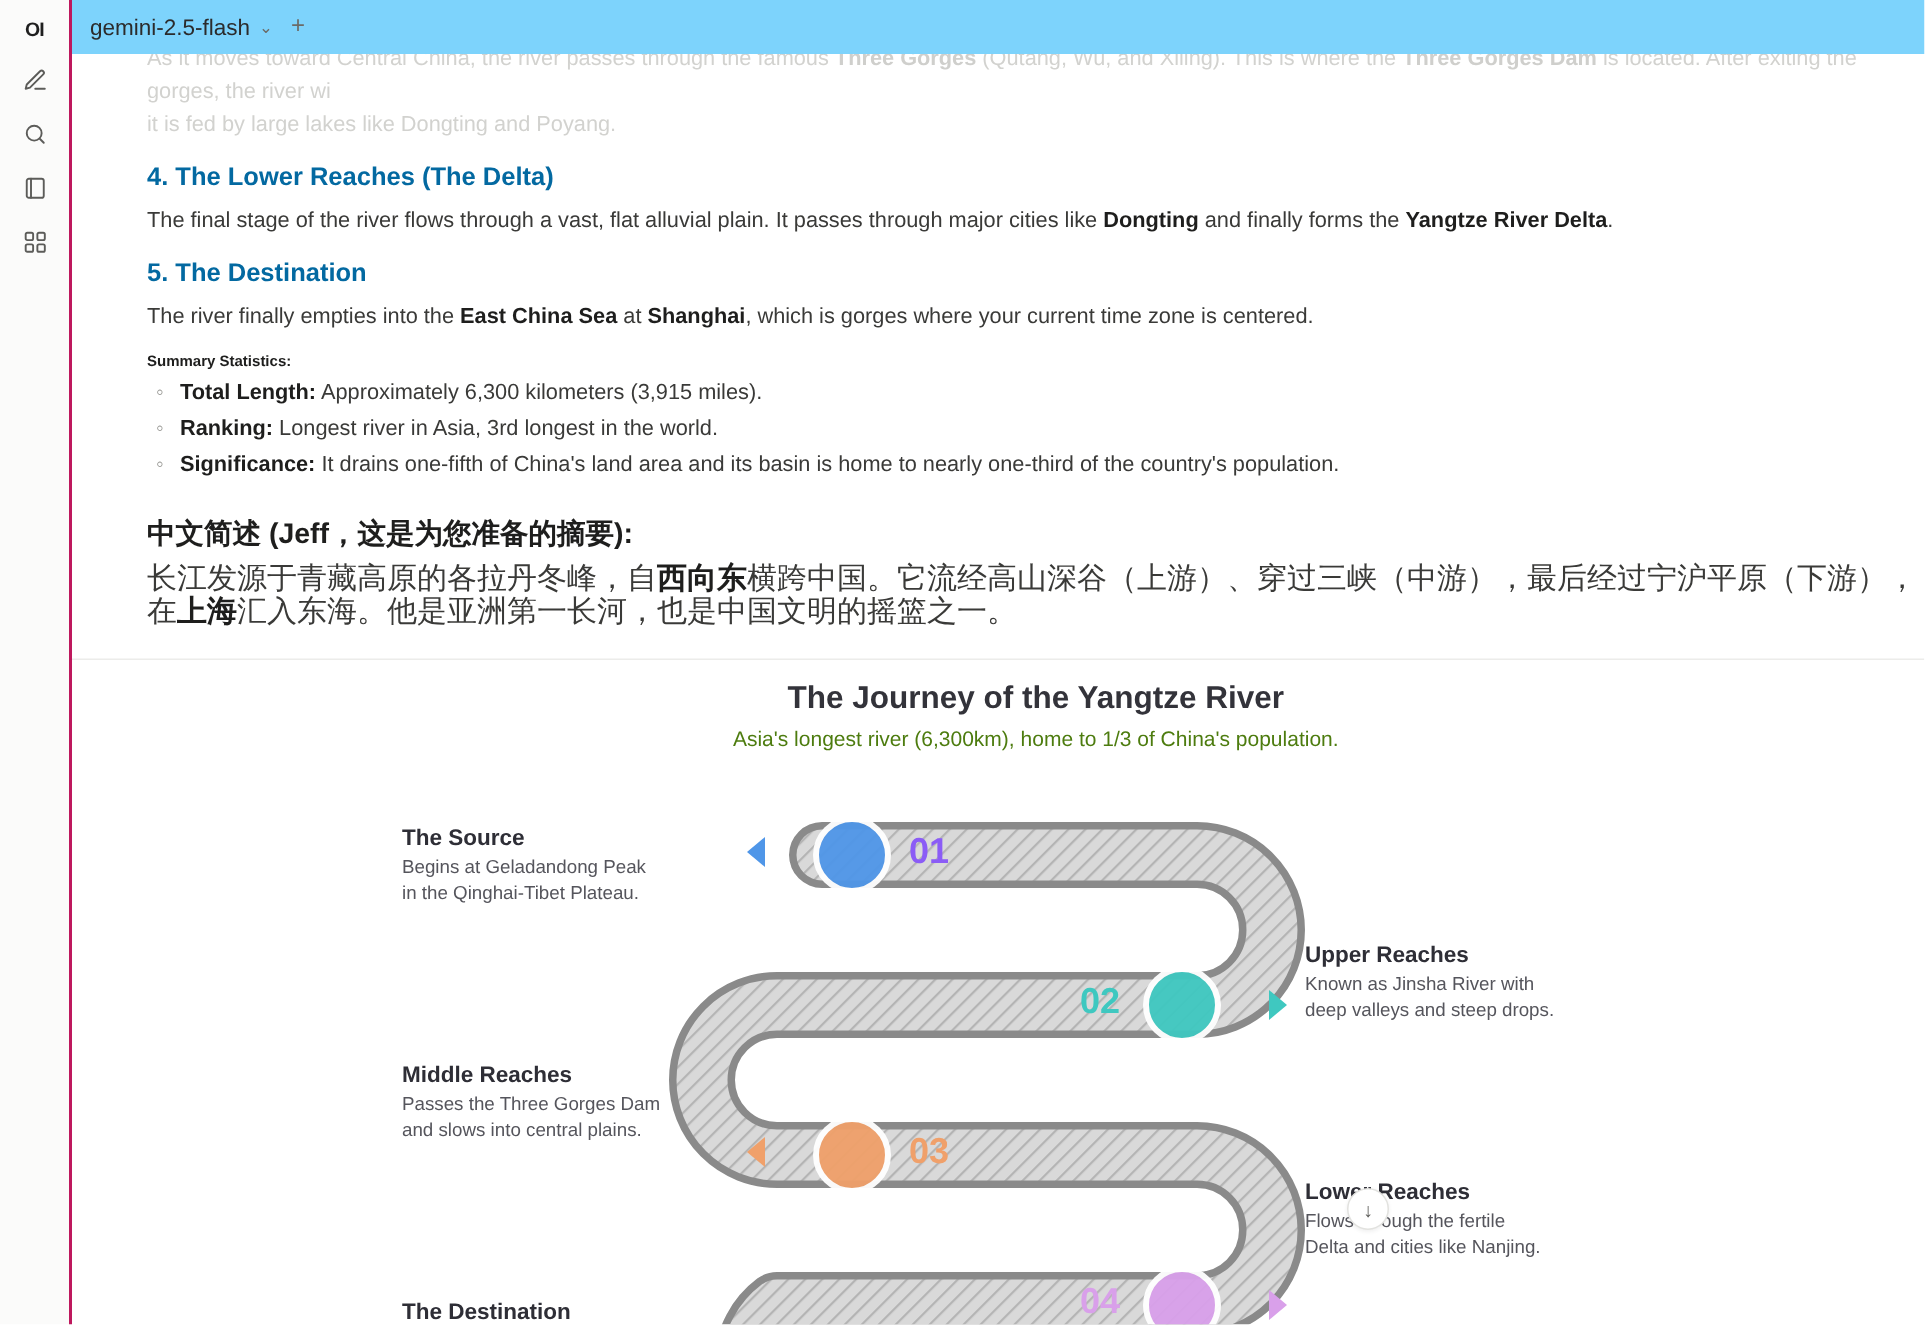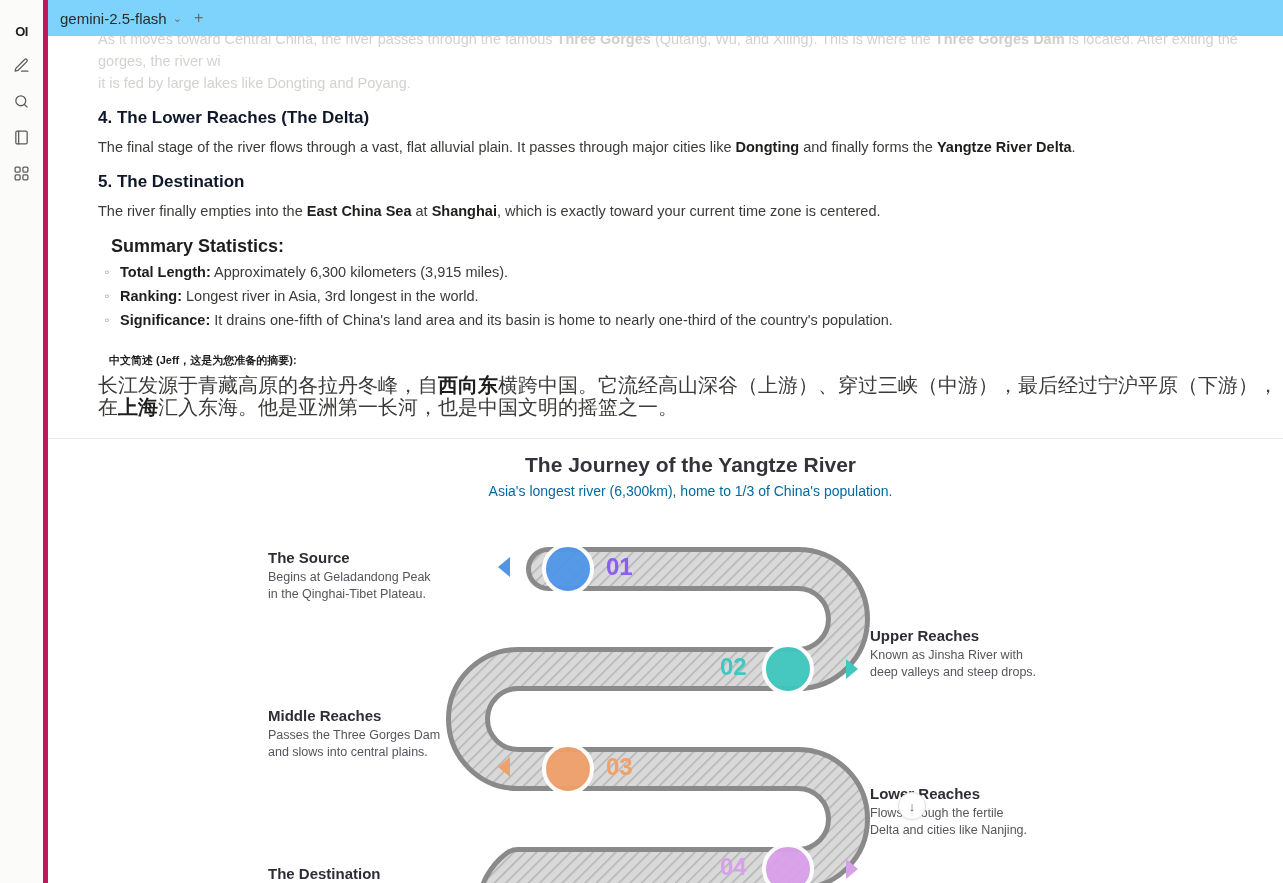--- a/index.html
+++ b/index.html
@@ -8,22 +8,22 @@
     width: 1283px; height: 883px;
     background: #ffffff;
     font-family: "Liberation Sans", sans-serif;
     overflow: hidden;
   }
   .app { position: relative; width: 1283px; height: 883px; background:#fff; }
 
   
   .rail {
     position: absolute; left:0; top:0; width:48px; height:883px;
-    background:#fbfbfa; border-right:5px solid #be185d;
-    display:flex; flex-direction:column; align-items:center; padding-top:20px; gap:6px;
+    background:#fbfbfa; border-right:2px solid #be185d;
+    display:flex; flex-direction:column; align-items:center; padding-top:8px; gap:6px;
   }
   .rail-logo {
     font-size:13px; font-weight:700; color:#1f1f1f; letter-spacing:-0.5px;
     height:24px; line-height:24px;
   }
   .rail-btn {
     width:30px; height:30px; border-radius:7px; display:flex;
     align-items:center; justify-content:center; color:#5c5c59; cursor:pointer;
   }
   .rail-btn svg { display:block; }
@@ -39,42 +39,42 @@
   .plus { color:#6b6b68; font-size:16px; margin-left:6px; cursor:pointer; }
 
   
   .content {
     position:absolute; left:48px; top:0; width:1235px; height:883px;
     padding: 0 0 0 50px;
     overflow:hidden;
     color:#2f2f2e;
   }
   .doc { width: 1185px; }
-  h3.sec { font-size:17px; font-weight:700; margin:0 0 8px 0; color:#0f172a; }
+  h3.sec { font-size:17px; font-weight:700; margin:0 0 8px 0; color:#0369a1; }
   h3.faded { color:#cfcfcc; margin-top:0; padding-top:0; }
   p.para { font-size:14.5px; line-height:22px; margin:0 0 14px 0; color:#3a3a38; }
   p.faded-p { color:#d2d2cf; }
   b { font-weight:700; color:#1e1e1d; }
   .faded-p b { color:#cfcfcc; }
-  .sum-title { font-size:18px; font-weight:700; margin:0 0 4px 13px; color:#1e1e1d; }
+  .sum-title { font-size:10px; font-weight:700; margin:0 0 4px 0; color:#1e1e1d; }
   ul.stats { margin:0 0 18px 0; padding-left:22px; }
   ul.stats li { font-size:14.5px; line-height:22px; color:#3a3a38; margin-bottom:2px; list-style:none; position:relative; }
   ul.stats li:before { content:"◦"; position:absolute; left:-16px; color:#9a9a96; }
-  .cn-title { font-size:11px; font-weight:700; margin:22px 0 6px 11px; color:#1e1e1d; }
+  .cn-title { font-size:19px; font-weight:700; margin:22px 0 6px 0; color:#1e1e1d; }
   .cn-body { font-size:20px; line-height:22px; margin:0 0 20px 0; color:#3a3a38; }
   .cn-body b { font-weight:700; }
 
   .divider { height:1px; background:#ececea; width:1235px; margin-left:-50px; }
 
   
   .info-wrap {
     position:relative; width:1185px; margin-top:14px;
   }
   .info-title { text-align:center; font-size:21px; font-weight:700; color:#33333a; margin:2px 0 6px 0; }
-  .info-sub { text-align:center; font-size:14px; color:#0369a1; margin:0 0 10px 0; }
+  .info-sub { text-align:center; font-size:14px; color:#4d7c0f; margin:0 0 10px 0; }
   .diagram { position:relative; width:1185px; height:450px; }
   .diagram svg { position:absolute; left:0; top:0; }
 
   .node-label { position:absolute; }
   .node-label .lbl-title { font-size:15px; font-weight:700; color:#2e2e36; }
   .node-label .lbl-desc { font-size:12.5px; line-height:17px; color:#55555c; margin-top:3px; }
   .lbl-right { text-align:left; }
   .lbl-left { text-align:left; }
 
   .num { position:absolute; font-size:24px; font-weight:700; }
@@ -142,21 +142,21 @@
         <span>it is fed by large lakes like Dongting and Poyang.</span>
       </p>
 
       <h3 class="sec">4. The Lower Reaches (The Delta)</h3>
       <p class="para">
         <span>The final stage of the river flows through a vast, flat alluvial plain. It passes through major cities like </span><b>Dongting</b><span> and finally forms the </span><b>Yangtze River Delta</b><span>.</span>
       </p>
 
       <h3 class="sec">5. The Destination</h3>
       <p class="para">
-        <span>The river finally empties into the </span><b>East China Sea</b><span> at </span><b>Shanghai</b><span>, which is exactly toward your current time zone is centered.</span>
+        <span>The river finally empties into the </span><b>East China Sea</b><span> at </span><b>Shanghai</b><span>, which is gorges where your current time zone is centered.</span>
       </p>
 
       <p class="sum-title">Summary Statistics:</p>
       <ul class="stats">
         <li><b>Total Length:</b><span> Approximately 6,300 kilometers (3,915 miles).</span></li>
         <li><b>Ranking:</b><span> Longest river in Asia, 3rd longest in the world.</span></li>
         <li><b>Significance:</b><span> It drains one-fifth of China's land area and its basin is home to nearly one-third of the country's population.</span></li>
       </ul>
 
       <p class="cn-title">中文简述 (Jeff，这是为您准备的摘要):</p>

